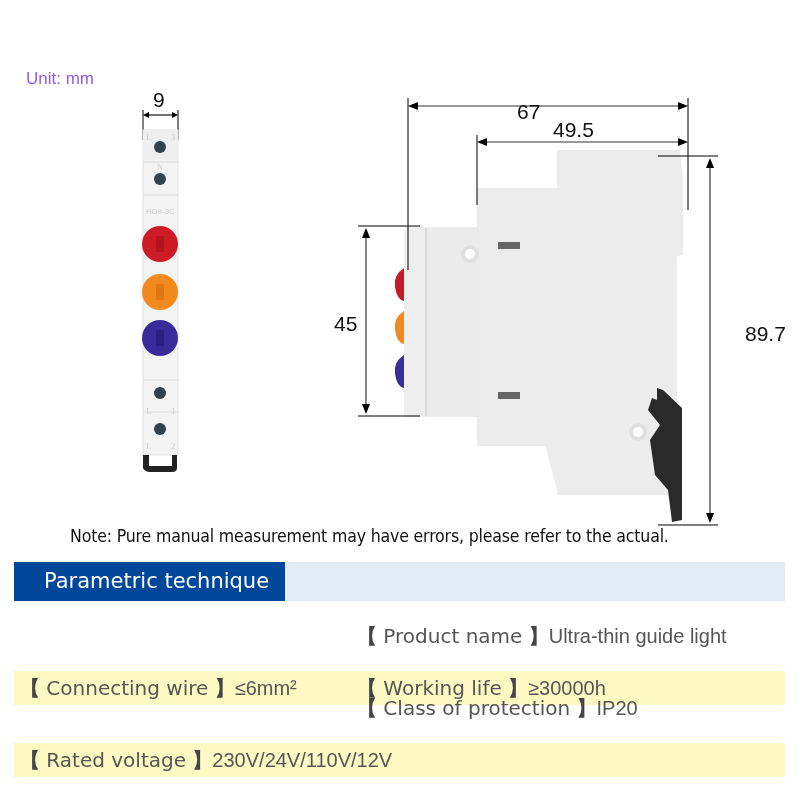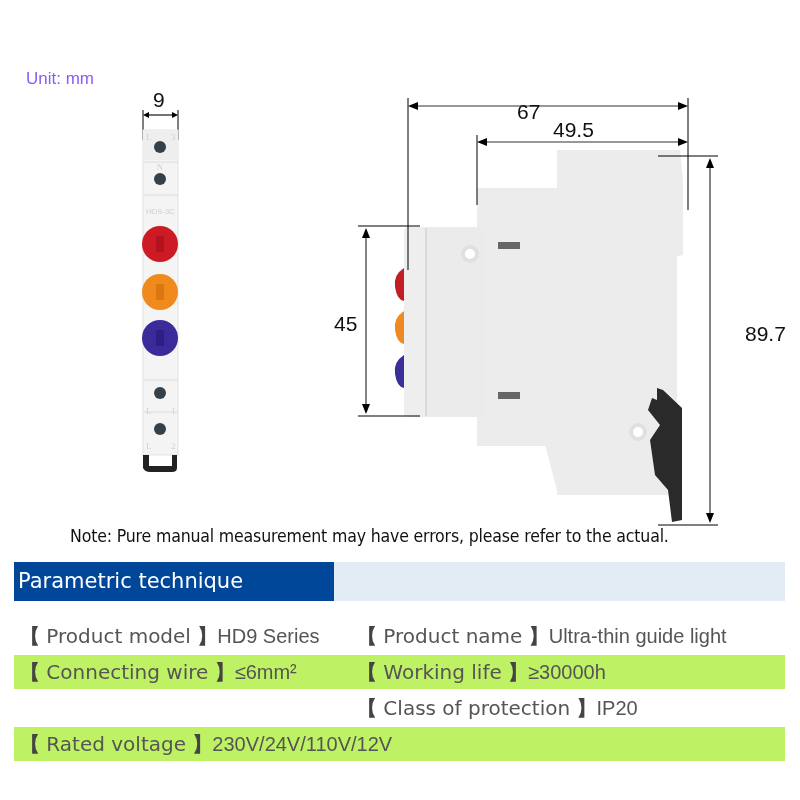--- a/index.html
+++ b/index.html
@@ -2,23 +2,23 @@
 <html><head>
 <meta charset="utf-8">
 <style>
   html, body { margin:0; padding:0; background:#ffffff; }
   body { width:800px; height:800px; position:relative; overflow:hidden; font-family:"Liberation Sans", sans-serif; }
   .abs { position:absolute; }
   .unit { left:26px; top:69px; font-size:17px; color:#8b5cf6; }
   .dim-text { font-size:21px; color:#111; font-family:"Liberation Sans", sans-serif; }
   .note { left:70px; top:526px; font-size:17px; color:#111; font-family:"DejaVu Sans", sans-serif; letter-spacing:-0.2px; transform:scaleX(0.93); transform-origin:left top; white-space:nowrap; }
   .section-bar { left:14px; top:562px; width:771px; height:39px; background:#e3ebf4; }
-  .section-title { left:14px; top:562px; width:320px; height:39px; background:#00479a; color:#fff; font-family:"DejaVu Sans", sans-serif; font-size:21px; line-height:39px; padding-left:4px; box-sizing:border-box; transform-origin:left center; }
+  .section-title { left:14px; top:562px; width:271px; height:39px; background:#00479a; color:#fff; font-family:"DejaVu Sans", sans-serif; font-size:21px; line-height:39px; padding-left:30px; box-sizing:border-box; transform-origin:left center; }
   .row { left:14px; width:771px; height:34px; }
-  .row.shade { background:#bef264; }
+  .row.shade { background:#fef9c3;margin-top:16px; }
   .cell { position:absolute; top:0; height:34px; line-height:34px; font-size:20px; color:#555; font-family:"DejaVu Sans", sans-serif; white-space:nowrap; }
   .cell .val { font-family:"Liberation Sans", sans-serif; font-size:20px; color:#555; }
   .bk { color:#444; font-weight:bold; }
 </style>
 </head>
 <body>
 
 <div class="abs unit">Unit: mm</div>
 
 <svg class="abs" style="left:120px;top:85px;" width="90" height="400" viewBox="120 85 90 400">
@@ -108,23 +108,20 @@
 <div class="abs dim-text" style="left:553px;top:118px;">49.5</div>
 <div class="abs dim-text" style="left:334px;top:312px;">45</div>
 <div class="abs dim-text" style="left:745px;top:322px;text-align:center;">89.7</div>
 
 <div class="abs note">Note: Pure manual measurement may have errors, please refer to the actual.</div>
 
 <div class="abs section-bar"></div>
 <div class="abs section-title">Parametric technique</div>
 
 <div class="abs row" style="top:619px;">
-  <div class="cell" style="left:6px;">
-    <span class="bk">【</span> <span>Product model</span> <span class="bk">】</span><span class="val">HD9 Series</span>
-  </div>
   <div class="cell" style="left:343px;">
     <span class="bk">【</span> <span>Product name</span> <span class="bk">】</span><span class="val">Ultra-thin guide light</span>
   </div>
 </div>
 <div class="abs row shade" style="top:655px;">
   <div class="cell" style="left:6px;">
     <span class="bk">【</span> <span>Connecting wire</span> <span class="bk">】</span><span class="val">≤6mm²</span>
   </div>
   <div class="cell" style="left:343px;">
     <span class="bk">【</span> <span>Working life</span> <span class="bk">】</span><span class="val">≥30000h</span>

